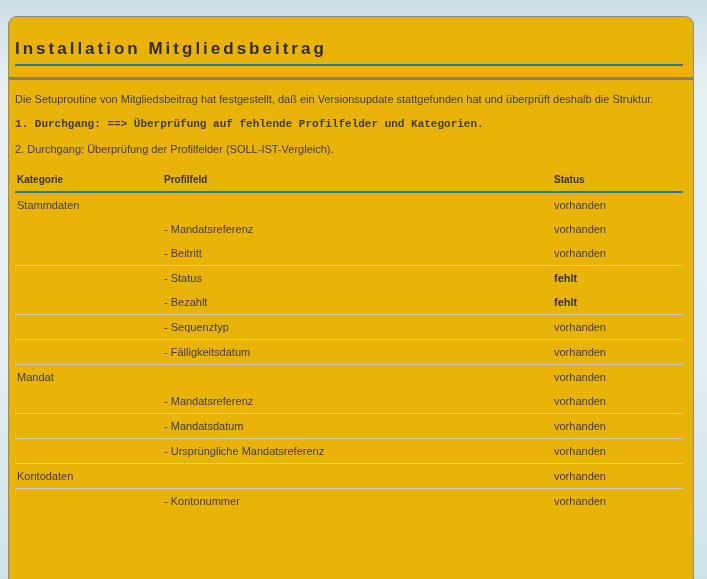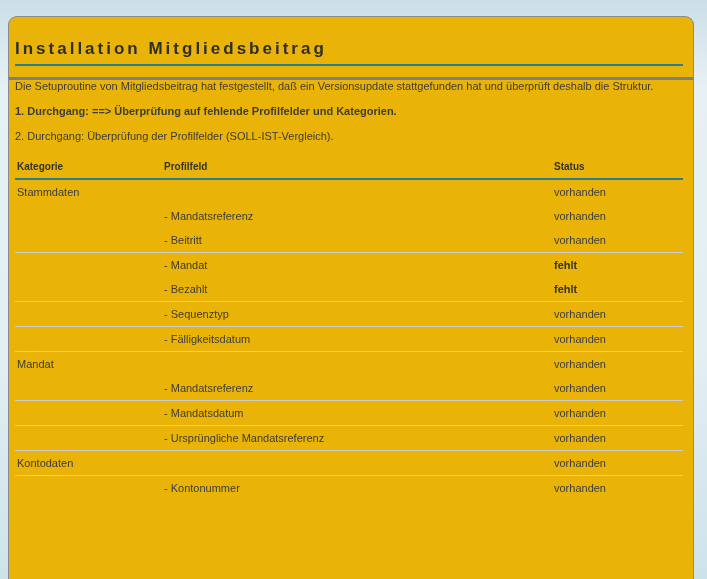--- a/index.html
+++ b/index.html
@@ -16,22 +16,22 @@
   .page-title{
     margin:22px 10px 0 6px;padding:0 0 5px 0;
     font-size:17px;font-weight:bold;letter-spacing:3px;line-height:20px;
     color:#2e2e2e;border-bottom:2px solid #2a7d8e;
   }
   .header-divider{
     height:0;border:none;border-top:3px solid #7f7f7f;margin:11px 0 0 0;
   }
   .content{padding:0 10px 0 6px;}
   .content p{margin:12px 0;font-size:11px;line-height:13px;color:#3d3d3d;}
-  .content p:first-child{margin-top:0;}
-  .pass-bold{font-weight:bold;color:#333333;}
+  .content p:first-child{margin-top:13px;}
+  .pass-bold{font-weight:bold;color:#333333;font-family:Liberation Mono, monospace;}
   table.check-table{
     width:100%;border-collapse:collapse;table-layout:fixed;
     margin-top:12px;font-size:11px;color:#3d3d3d;
   }
   .check-table th{
     text-align:left;font-size:10px;font-weight:bold;color:#333333;
     height:23px;vertical-align:middle;padding:0 0 0 2px;
     border-bottom:2px solid #2a7d8e;
   }
   .check-table td{
@@ -75,21 +75,21 @@
             <td>- Mandatsreferenz</td>
             <td>vorhanden</td>
           </tr>
           <tr>
             <td></td>
             <td>- Beitritt</td>
             <td>vorhanden</td>
           </tr>
           <tr class="sep">
             <td></td>
-            <td>- Mandat</td>
+            <td>- Status</td>
             <td class="status-bold">fehlt</td>
           </tr>
           <tr>
             <td></td>
             <td>- Bezahlt</td>
             <td class="status-bold">fehlt</td>
           </tr>
           <tr class="sep">
             <td></td>
             <td>- Sequenztyp</td>

